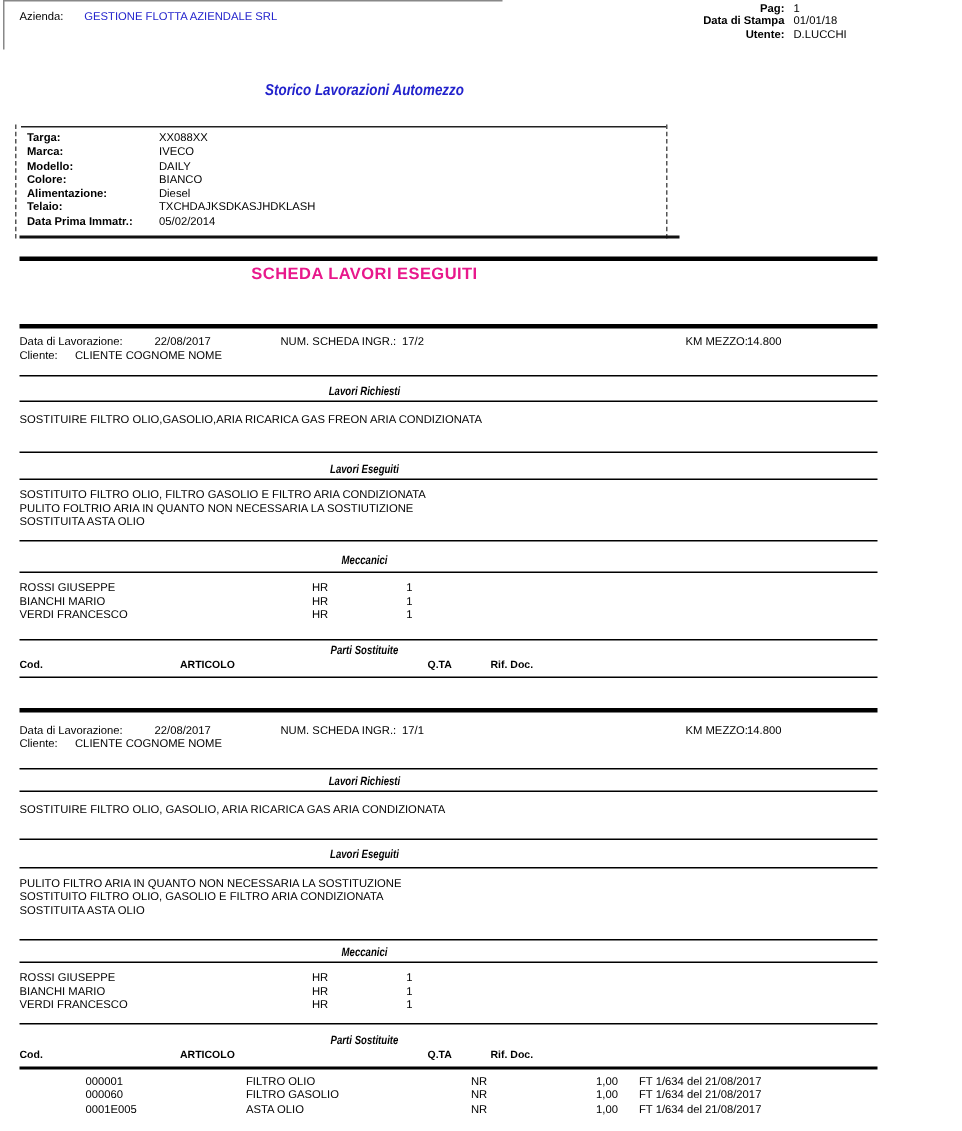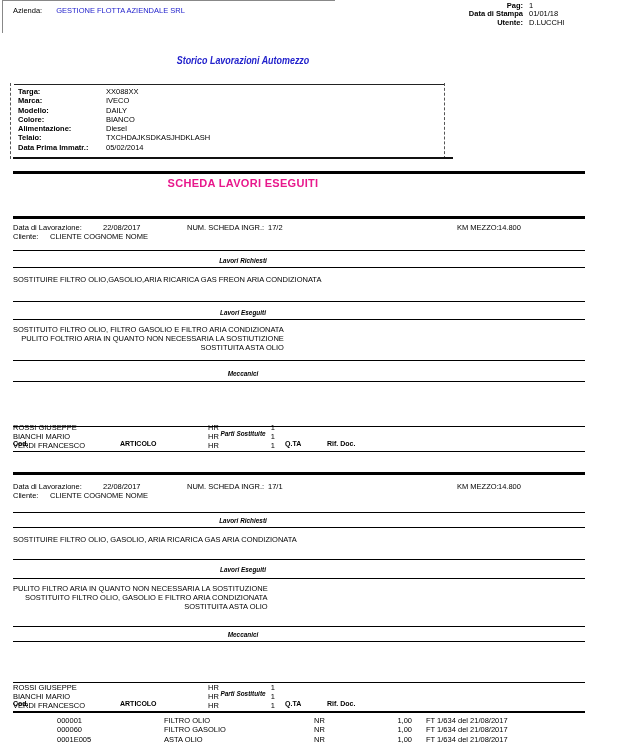--- a/index.html
+++ b/index.html
@@ -75,24 +75,24 @@
   #b2-info1 { top:482px; } #b2-info2 { top:491px; }
   .lbl-data { left:13px; } .val-data { left:103px; }
   .lbl-num { left:187px; } .val-num { left:268px; }
   .lbl-km { left:457px; } .val-km { left:498px; }
   .val-cliente { left:50px; }
 
   
   .content { position:absolute; left:13px; }
   #b1-lr-content { top:275px; } #b1-le-content { top:325px; }
   #b2-lr-content { top:535px; } #b2-le-content { top:584px; }
-  .line-row { height:9px;text-align:right; }
-
-  
-  .mechlist { position:absolute; left:13px; width:572px;margin-top:36px; }
+  .line-row { height:9px; }
+
+  
+  .mechlist { position:absolute; left:13px; width:572px; }
   #b1-mech { top:387px; } #b2-mech { top:647px; }
   .mech-row { position:relative; height:9px; }
   .mech-row span { position:absolute; top:0; }
   .mech-row .mname { left:0; }
   .mech-row .mum { left:195px; }
   .mech-row .mqty { left:235px; width:27px; text-align:right; }
 
   
   .pheads { position:absolute; left:13px; width:572px; height:8px; font-size:7px; font-weight:bold; }
   .pheads span { position:absolute; top:0; }

